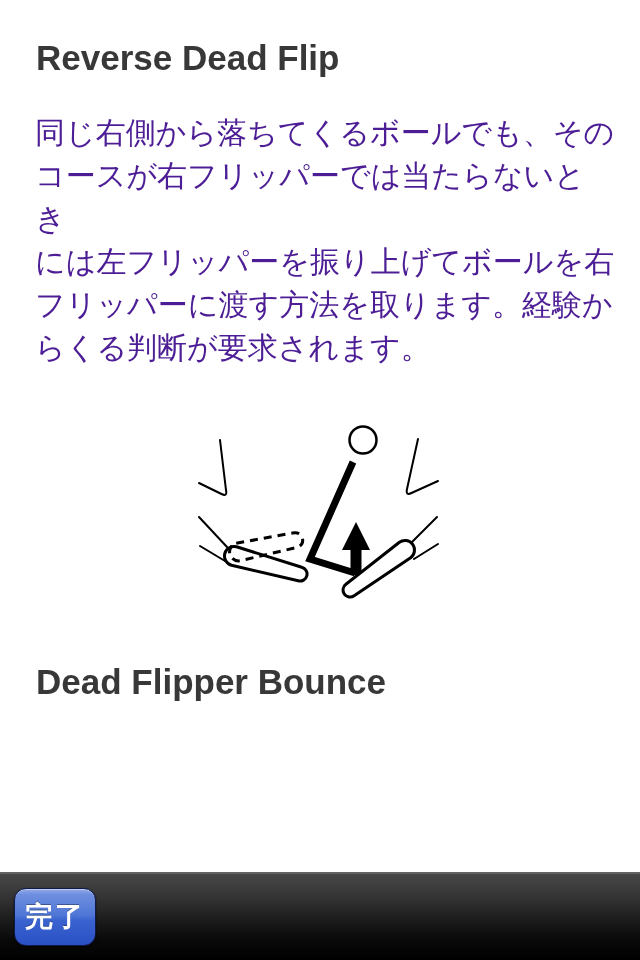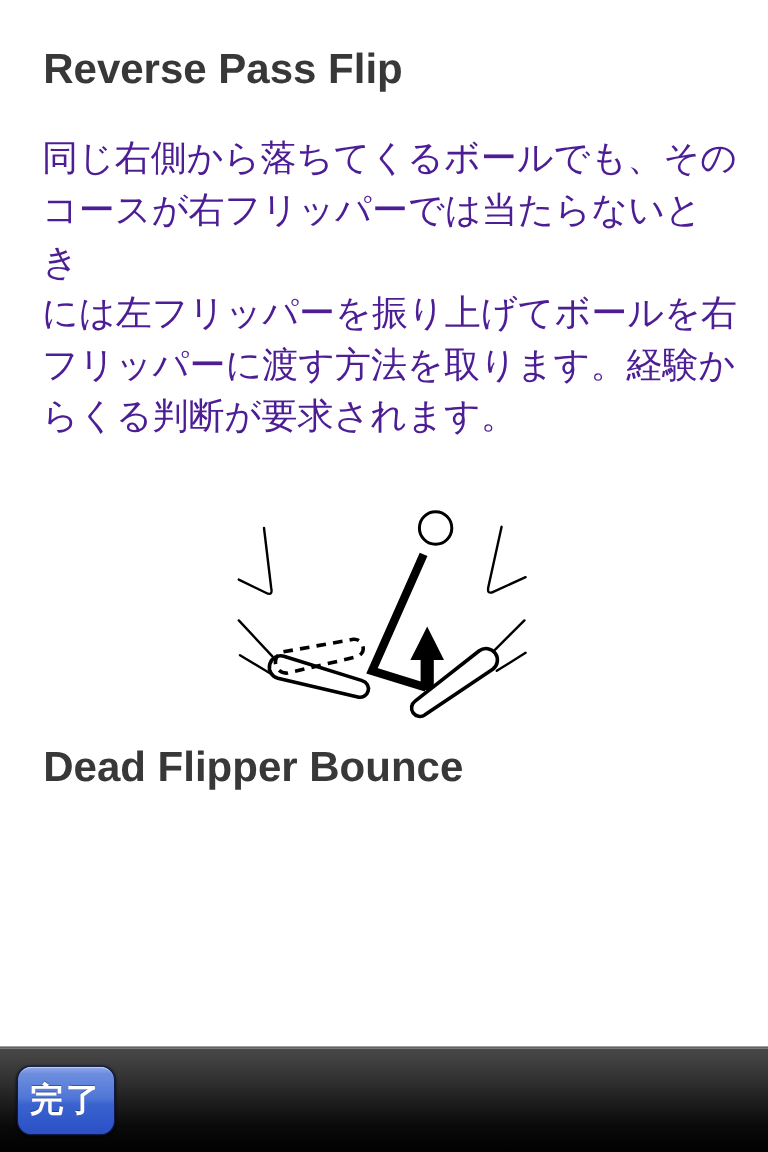--- a/index.html
+++ b/index.html
@@ -8,21 +8,21 @@
     background:#ffffff;
     font-family:"Liberation Sans","DejaVu Sans",sans-serif;
   }
   .doc { position:absolute; inset:0; }
   h1.hd {
     position:absolute; left:36px; margin:0;
     font-size:35px; line-height:35px; font-weight:bold;
     color:#383838; letter-spacing:0;
   }
   .hd1 { top:40px; }
-  .hd2 { top:622px; }
+  .hd2 { top:664px; }
   p.body-text {
     position:absolute; left:35px; width:580px; margin:0;
     font-size:30px; color:#4c1d95;
     white-space:pre-line; letter-spacing:0;
   }
   .p1 { top:111px; line-height:43px; }
   .p2 { top:734px; line-height:42px; }
   .diagram { position:absolute; left:170px; top:410px; width:310px; height:210px; }
   .toolbar {
     position:absolute; left:0; top:872px; width:640px; height:88px;
@@ -41,21 +41,21 @@
     cursor:pointer;
   }
   .diagram * { vector-effect:none; }
 </style>
 </head>
 <body>
 
 <div class="screen">
   <div class="doc">
 
-    <h1 class="hd hd1">Reverse Pass Flip</h1>
+    <h1 class="hd hd1">Reverse Dead Flip</h1>
 
     <p class="body-text p1">同じ右側から落ちてくるボールでも、その
 コースが右フリッパーでは当たらないとき
 には左フリッパーを振り上げてボールを右
 フリッパーに渡す方法を取ります。経験か
 らくる判断が要求されます。</p>
 
     <svg class="diagram" viewBox="0 0 310 210" xmlns="http://www.w3.org/2000/svg">
 
       <circle cx="193" cy="30" r="13.5" fill="#ffffff" stroke="#000000" stroke-width="2.5"></circle>

